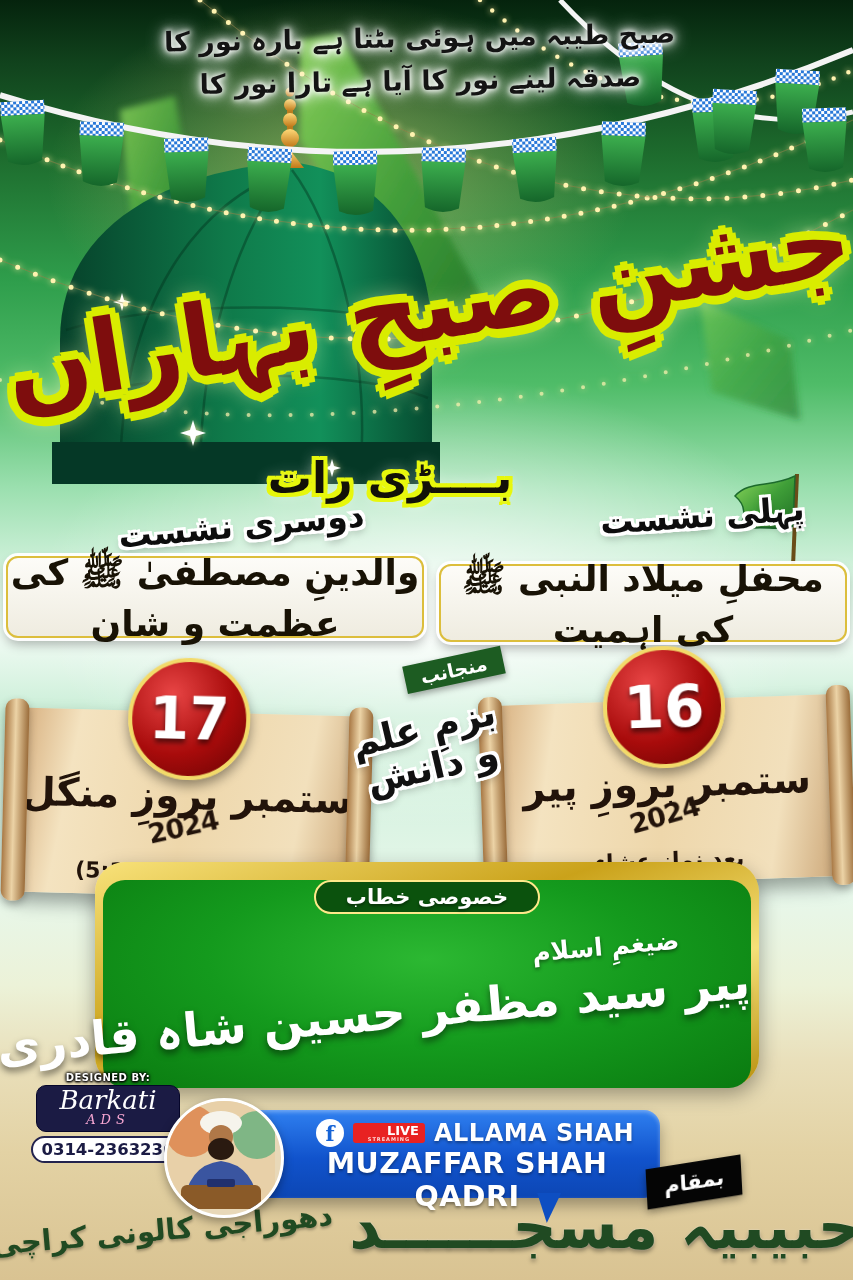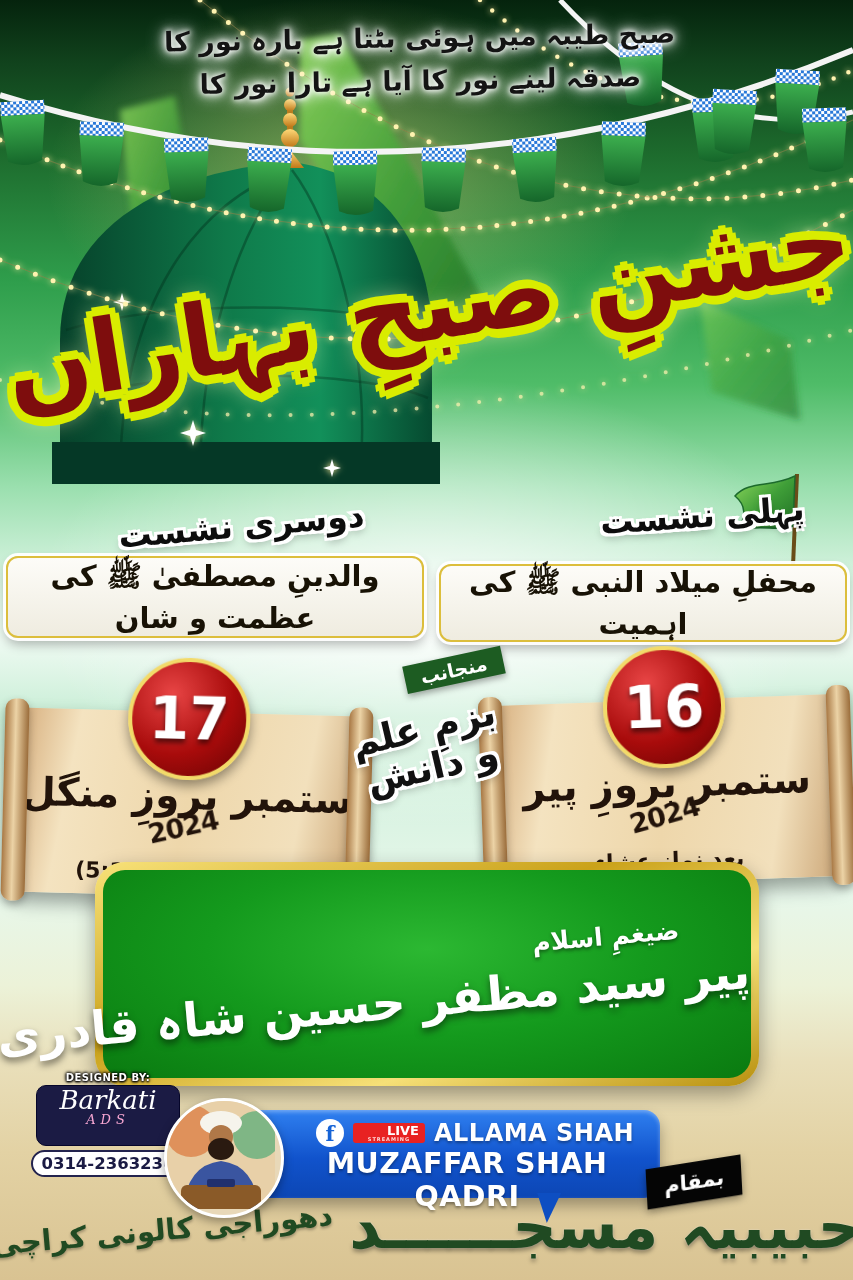--- a/index.html
+++ b/index.html
@@ -32,21 +32,21 @@
     text-shadow:-4px -4px 0 #e7f70c,4px -4px 0 #e7f70c,-4px 4px 0 #e7f70c,4px 4px 0 #e7f70c,0 0 16px rgba(255,255,255,.9);}
   
   .session-label{z-index:5;direction:rtl;font-size:33px;font-weight:800;color:#0d0d0d;white-space:nowrap;
     -webkit-text-stroke:5px #ffffff;paint-order:stroke fill;
     text-shadow:-3px -3px 0 #fff,3px -3px 0 #fff,-3px 3px 0 #fff,3px 3px 0 #fff,0 4px 8px rgba(0,0,0,.35);}
   .lbl-first{right:48px;top:496px;transform:rotate(-4deg);}
   .lbl-second{left:118px;top:506px;transform:rotate(-5deg);}
   .session-box{z-index:5;display:flex;align-items:center;justify-content:center;direction:rtl;
     background:linear-gradient(180deg,#fdfcf8,#efece0);border:2px solid #dcbe3c;border-radius:12px;
     box-shadow:0 0 0 3px rgba(255,255,255,.95),0 6px 12px rgba(0,0,0,.3);
-    font-size:29px;font-weight:800;color:#181205;text-align:center;}
+    font-size:36px;font-weight:800;color:#181205;text-align:center;}
   .box-first{right:6px;top:564px;width:404px;height:74px;}
   .box-second{left:6px;top:556px;width:414px;height:78px;}
   
   .scroll{z-index:5;background:linear-gradient(100deg,#d3a876 0%,#f4e3c0 18%,#eed7ab 50%,#f2e0bc 80%,#c69e6e 100%);
     border-radius:14px;box-shadow:0 10px 18px rgba(0,0,0,.35);}
   .scroll::before,.scroll::after{content:"";position:absolute;top:-9px;bottom:-9px;width:24px;border-radius:10px;
     background:linear-gradient(90deg,#a87844,#ecd3a6 45%,#9a6c3a);box-shadow:0 4px 8px rgba(0,0,0,.3);}
   .scroll::before{left:-9px;} .scroll::after{right:-9px;}
   .scroll-right{left:490px;top:700px;width:354px;height:182px;transform:rotate(-2deg);}
   .scroll-left{left:12px;top:712px;width:350px;height:184px;transform:rotate(1.5deg);}
@@ -74,21 +74,21 @@
   .banner-pill{margin:10px auto 0;width:max-content;background:#0b520d;border:2px solid #ffe98a;border-radius:18px;
     padding:3px 30px;color:#fff;font-size:21px;font-weight:700;direction:rtl;text-shadow:0 2px 3px rgba(0,0,0,.4);}
   .banner-prefix{position:absolute;top:52px;right:72px;transform:rotate(-5deg);color:#fff;direction:rtl;
     font-size:25px;font-weight:700;text-shadow:0 2px 4px rgba(0,0,0,.45);}
   .banner-name{position:absolute;top:102px;left:0;right:0;text-align:center;transform:rotate(-5deg);direction:rtl;
     font-size:47px;font-weight:800;color:#fff;white-space:nowrap;text-shadow:0 4px 7px rgba(0,0,0,.5);}
   
   .designer{left:26px;top:1072px;width:164px;text-align:center;z-index:6;}
   .designer-heading{font-size:10px;font-weight:800;color:#fff;letter-spacing:.5px;
     text-shadow:0 0 3px #000,0 0 3px #000,0 0 4px #000,0 1px 2px #000;}
-  .brand-box{margin:2px auto 0;width:126px;background:#1b1b44;border:1px solid #06062a;border-radius:10px;padding:0 8px 18px;}
+  .brand-box{margin:2px auto 0;width:126px;background:#1b1b44;border:1px solid #06062a;border-radius:10px;padding:0 8px 4px;}
   .brand-name{font-family:"DejaVu Serif",serif;font-style:italic;font-size:26px;color:#fff;line-height:1.1;}
   .brand-sub{font-family:"DejaVu Serif",serif;font-style:italic;font-size:13px;color:#f9a8d4;letter-spacing:5px;margin-top:-3px;}
   .phone-pill{margin:4px auto 0;width:150px;background:#fff;border:2px solid #23234e;border-radius:14px;
     padding:2px 0;font-size:16.5px;font-weight:800;color:#1b1b44;}
   
   .live-bar{left:234px;top:1110px;width:426px;height:88px;border-radius:16px;z-index:5;
     background:linear-gradient(180deg,#2f80f0,#1153cc 55%,#0c46b4);
     box-shadow:0 8px 14px rgba(0,0,0,.3), inset 0 2px 4px rgba(255,255,255,.35);}
   .live-bar::after{content:"";position:absolute;bottom:-25px;left:300px;width:0;height:0;
     border-left:16px solid transparent;border-right:8px solid transparent;border-top:30px solid #0d4ec2;transform:skewX(-12deg);}
@@ -259,20 +259,21 @@
   </svg>
 
   <div class="abs poetry">
     <div>صبح طیبہ میں ہوئی بٹتا ہے بارہ نور کا</div>
     <div>صدقہ لینے نور کا آیا ہے تارا نور کا</div>
   </div>
 
   <div class="abs main-title">
     <span>جشنِ صبحِ بہاراں</span>
   </div>
+  <div class="abs bari-raat">بــــڑی رات</div>
 
   <div class="abs session-label lbl-first">پہلی نشست</div>
   <div class="abs session-box box-first">
     <span>محفلِ میلاد النبی ﷺ کی اہمیت</span>
   </div>
 
   <div class="abs session-label lbl-second">دوسری نشست</div>
   <div class="abs session-box box-second">
     <span>والدینِ مصطفیٰ ﷺ کی عظمت و شان</span>
   </div>
@@ -299,20 +300,21 @@
     </div>
   </div>
 
   <div class="abs org-badge">
     <div class="org-tag">منجانب</div>
     <div class="org-name">بزمِ علم و دانش</div>
   </div>
 
   <div class="abs banner">
     <div class="banner-inner">
+      <div class="banner-pill">خصوصی خطاب</div>
       <div class="banner-prefix">ضیغمِ اسلام</div>
       <div class="banner-name">پیر سید مظفر حسین شاہ قادری</div>
     </div>
   </div>
 
   <div class="abs designer">
     <div class="designer-heading">DESIGNED BY:</div>
     <div class="brand-box">
       <div class="brand-name">Barkati</div>
       <div class="brand-sub">ADS</div>

